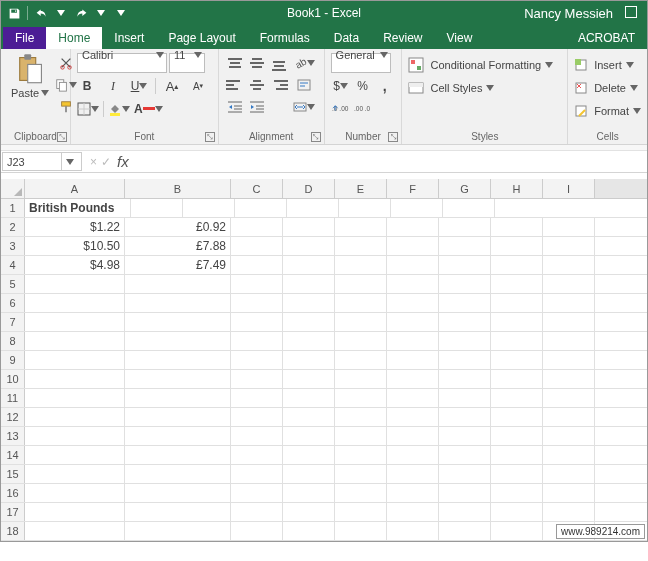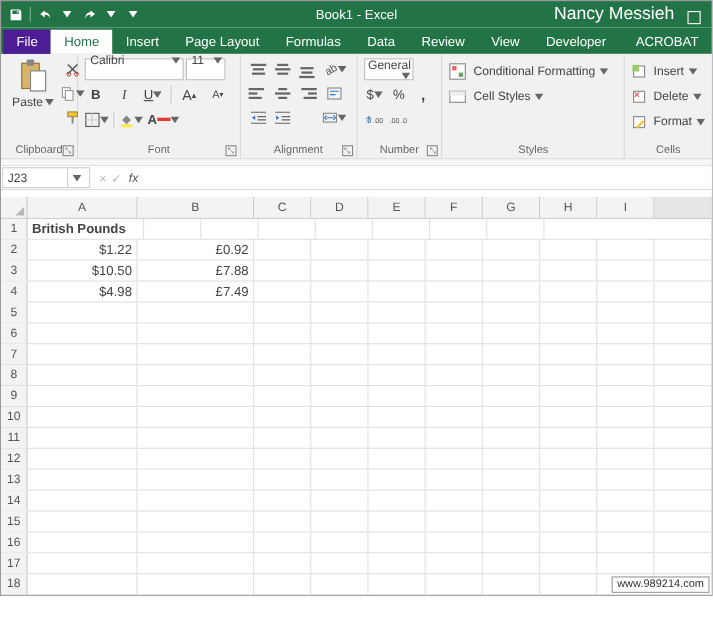--- a/index.html
+++ b/index.html
@@ -5,21 +5,21 @@
   * { box-sizing: border-box; }
   html, body { margin: 0; padding: 0; }
   body { font-family: "Segoe UI", Arial, sans-serif; font-size: 12px; color: #444; background: #fff; width: 648px; }
   .app { width: 648px; border: 1px solid #999; }
   
   .titlebar { background: #227447; height: 24px; display: flex; align-items: center; color: #fff; position: relative; }
   .qat { display: flex; align-items: center; gap: 6px; padding-left: 6px; }
   .qat .ico { width: 14px; height: 14px; display: inline-flex; align-items: center; justify-content: center; color: #fff; fill: #fff; }
   .qat-div { width:1px; height:14px; background: rgba(255,255,255,.4); }
   .title-center { position: absolute; left: 50%; transform: translateX(-50%); font-size: 12px; }
-  .title-right { margin-left: auto; display: flex; align-items: flex-end; gap: 12px; padding-right: 10px; font-size: 16px; }
+  .title-right { margin-left: auto; display: flex; align-items: flex-start; gap: 12px; padding-right: 10px; font-size: 13px; }
   .winicon { width:12px; height:12px; border:1px solid #fff; }
   
   .tabs { background: #227447; height: 24px; display: flex; align-items: flex-end; padding-left: 2px; }
   .tab { padding: 4px 12px 4px 12px; color: #fff; font-size: 12px; cursor: pointer; }
   .tab.file { background: #4c1d95; }
   .tab.active { background: #fff; color: #227447; }
   .tabs-right { margin-left: auto; display: flex; }
   
   .ribbon { background: #f1f1f1; border-bottom: 1px solid #d4d4d4; display: flex; height: 96px; }
   .group { border-right: 1px solid #d9d9d9; display: flex; flex-direction: column; }
@@ -38,21 +38,21 @@
   .big .icon-lg { width: 28px; height: 32px; }
   .big .cap { font-size: 11px; display:flex; align-items:center; gap:2px;}
   .al { display:flex; flex-direction:column; gap:2px; justify-content:center; align-items:center; width:18px; height:16px;}
   .al span { display:block; height:2px; background:#666; }
   
   .fbar { background:#fff; border-bottom:1px solid #d4d4d4; height:22px; display:flex; align-items:center; }
   .namebox { width:80px; border:1px solid #ccc; margin:1px 2px 1px 1px; display:flex; align-items:center; height:19px;}
   .namebox input { border:0; width:58px; font-size:11px; padding-left:4px; outline:none; color:#444;}
   .namebox .caret { border-left:1px solid #ccc; width:16px; display:flex; align-items:center; justify-content:center; height:100%;}
   .fbar-icons { display:flex; align-items:center; gap:4px; padding: 0 6px; color:#999;}
-  .fxwrap{ display:flex; align-items:center; color:#555; font-style:italic; font-size:11px; padding-right:4px;}
+  .fxwrap{ display:flex; align-items:center; color:#555; font-style:italic; font-size:15px; padding-right:4px;}
   .formula-input { flex:1; border:0; outline:none; font-size:11px; padding-left:4px; height:18px;}
   
   .sheet-top { display:flex; background:#e6e6e6; border-bottom:1px solid #ccc; height:20px; }
   .selall { width:24px; border-right:1px solid #ccc; position:relative; background:#f3f3f3;}
   .selall::after { content:""; position:absolute; right:2px; bottom:2px; border-left:8px solid transparent; border-bottom:8px solid #b8b8b8;}
   .colhdr { border-right:1px solid #ccc; background:#f3f3f3; color:#555; font-size:11px; display:flex; align-items:center; justify-content:center;}
   .colhdr.A { width:100px;} .colhdr.B { width:106px;} .colhdr.other { width:52px;}
   
   .row { display:flex; height:19px; border-bottom:1px solid #e0e0e0;}
   .rowhdr { width:24px; background:#f3f3f3; border-right:1px solid #ccc; display:flex; align-items:center; justify-content:center; font-size:11px; color:#555;}
@@ -116,21 +116,20 @@
 
   <div class="tabs">
     <div class="tab file">File</div>
     <div class="tab active">Home</div>
     <div class="tab">Insert</div>
     <div class="tab">Page Layout</div>
     <div class="tab">Formulas</div>
     <div class="tab">Data</div>
     <div class="tab">Review</div>
     <div class="tab">View</div>
-    <div class="tab">Developer</div>
     <div class="tabs-right">
           <div class="tab">ACROBAT</div>
         </div>
   </div>
 
   <div class="ribbon">
 
     <div class="group" style="width:70px;">
       <div class="group-body">
         <div class="big">
@@ -329,21 +328,21 @@
                   <path d="M0 0h8L4 6z"></path>
                 </svg>
               </span>
         </div>
       </div>
       <div class="group-label"><span>Alignment</span><span class="launcher">⤡</span></div>
     </div>
 
     <div class="group" style="width:78px;">
       <div class="group-body vstack" style="gap:3px;">
-        <div class="sel" style="width:45px;flex-direction:column;">
+        <div class="sel" style="width:60px;">
               <span>General</span>
               <span class="caret">
                 <svg class="cv gray" viewBox="0 0 8 6">
                   <path d="M0 0h8L4 6z"></path>
                 </svg>
               </span>
             </div>
         <div class="hstack" style="gap:2px;">
           <span class="btn">
                 <span style="font-size:12px;">$</span>

